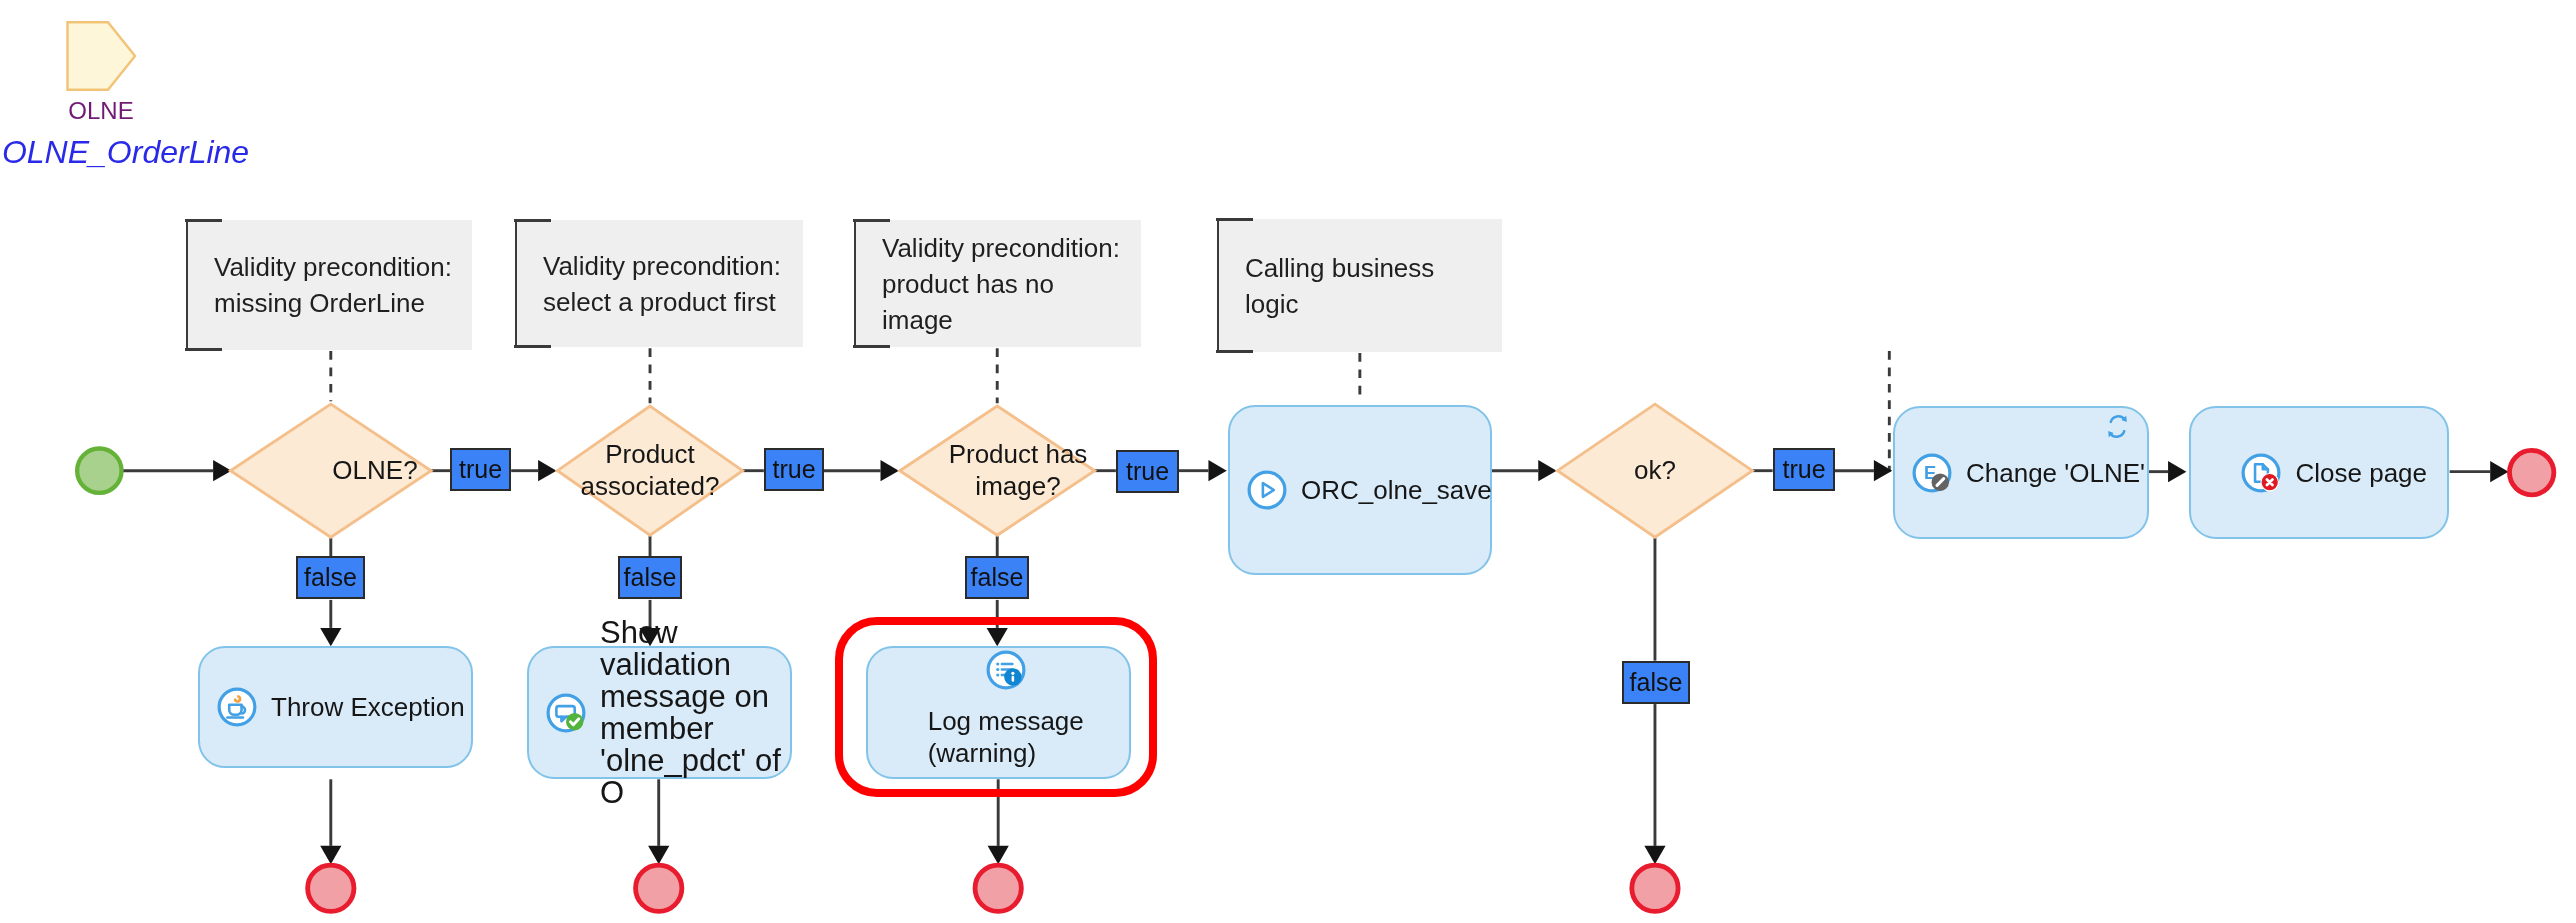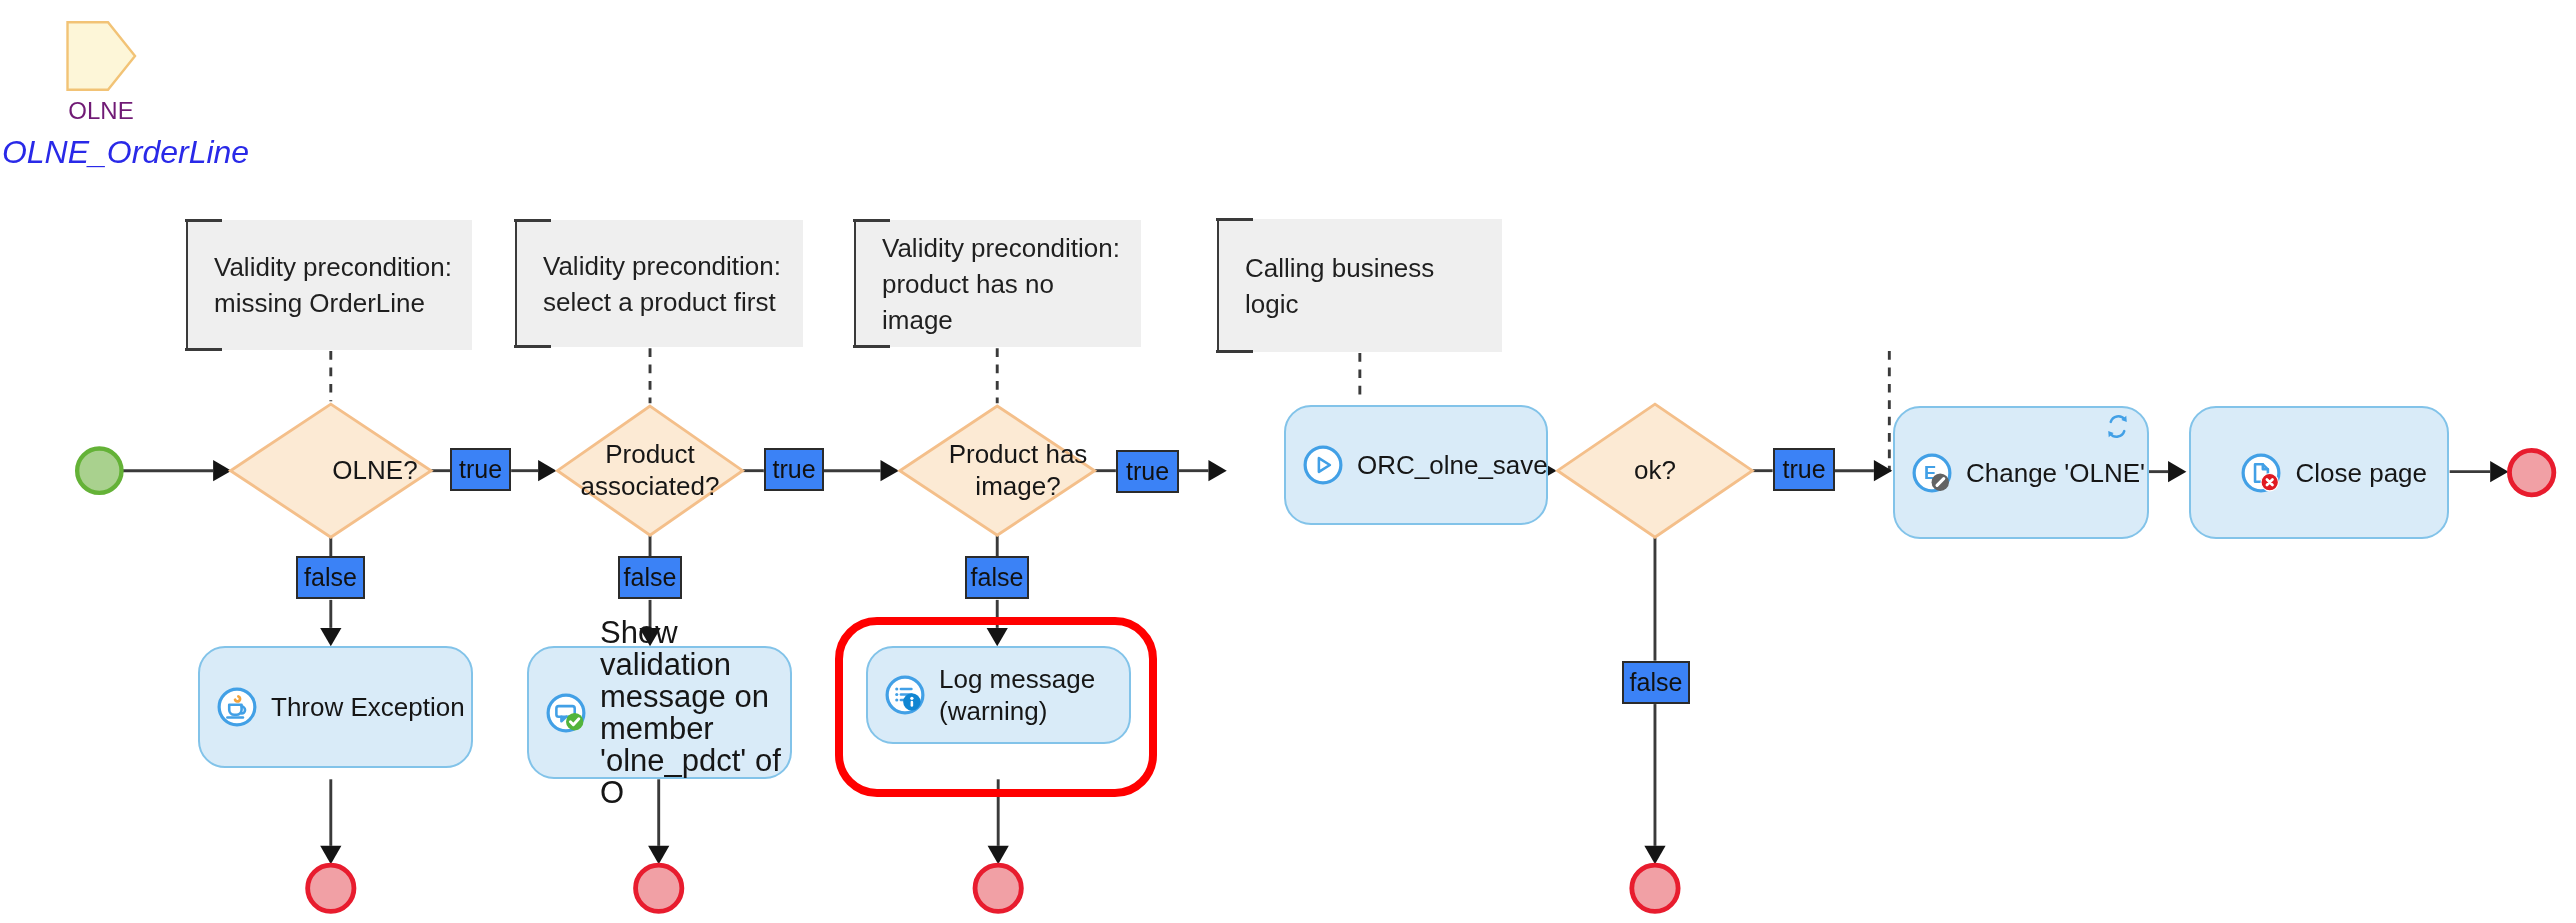--- a/index.html
+++ b/index.html
@@ -203,36 +203,36 @@
       <path class="ic-stroke" d="M19 28 v5 l5.5 -5"></path>
       <circle cx="33.5" cy="33.5" r="9.5" fill="var(--badge-green)"></circle>
       <path d="M28.8 33.6 l3.2 3.2 6 -6.4" fill="none" stroke="#fff" stroke-width="3.2" stroke-linecap="round" stroke-linejoin="round"></path>
     </svg>
     <div class="node-label" style="font-size:31px;">Show validation
 message on
 member
 'olne_pdct' of O</div>
   </div>
 
-  <div class="node" style="left:866px;top:646px;width:265px;height:98px;">
+  <div class="node" style="left:866px;top:646px;width:265px;height:133px;flex-direction:column;">
     <svg class="icon" width="44" height="44" viewBox="0 0 48 48">
       <circle class="ic-ring" cx="24" cy="24" r="19.5"></circle>
       <circle class="ic-fill" cx="15" cy="17.5" r="1.7"></circle>
       <circle class="ic-fill" cx="15" cy="23.5" r="1.7"></circle>
       <circle class="ic-fill" cx="15" cy="29.5" r="1.7"></circle>
       <path class="ic-stroke" d="M19.5 17.5 h11.5 M19.5 23.5 h11.5 M19.5 29.5 h6.5"></path>
       <circle cx="31.5" cy="31.5" r="9.5" fill="var(--badge-blue)"></circle>
       <circle cx="31.5" cy="27.6" r="1.8" fill="#fff"></circle>
       <rect x="30.1" y="30.2" width="2.8" height="6.6" rx="1.4" fill="#fff"></rect>
     </svg>
     <div class="node-label">Log message
 (warning)</div>
   </div>
 
-  <div class="node" style="left:1284px;top:405px;width:264px;height:120px;">
+  <div class="node" style="left:1228px;top:405px;width:264px;height:170px;">
     <svg class="icon" width="44" height="44" viewBox="0 0 48 48">
       <circle class="ic-ring" cx="24" cy="24" r="19.5"></circle>
       <path class="ic-stroke" d="M19.5 16.5 L31.5 24 L19.5 31.5 Z"></path>
     </svg>
     <div class="node-label">ORC_olne_save</div>
   </div>
 
   <div class="node" style="left:1893px;top:406px;width:256px;height:133px;">
     <svg class="icon" width="44" height="44" viewBox="0 0 48 48">
       <circle class="ic-ring" cx="24" cy="24" r="19.5"></circle>

